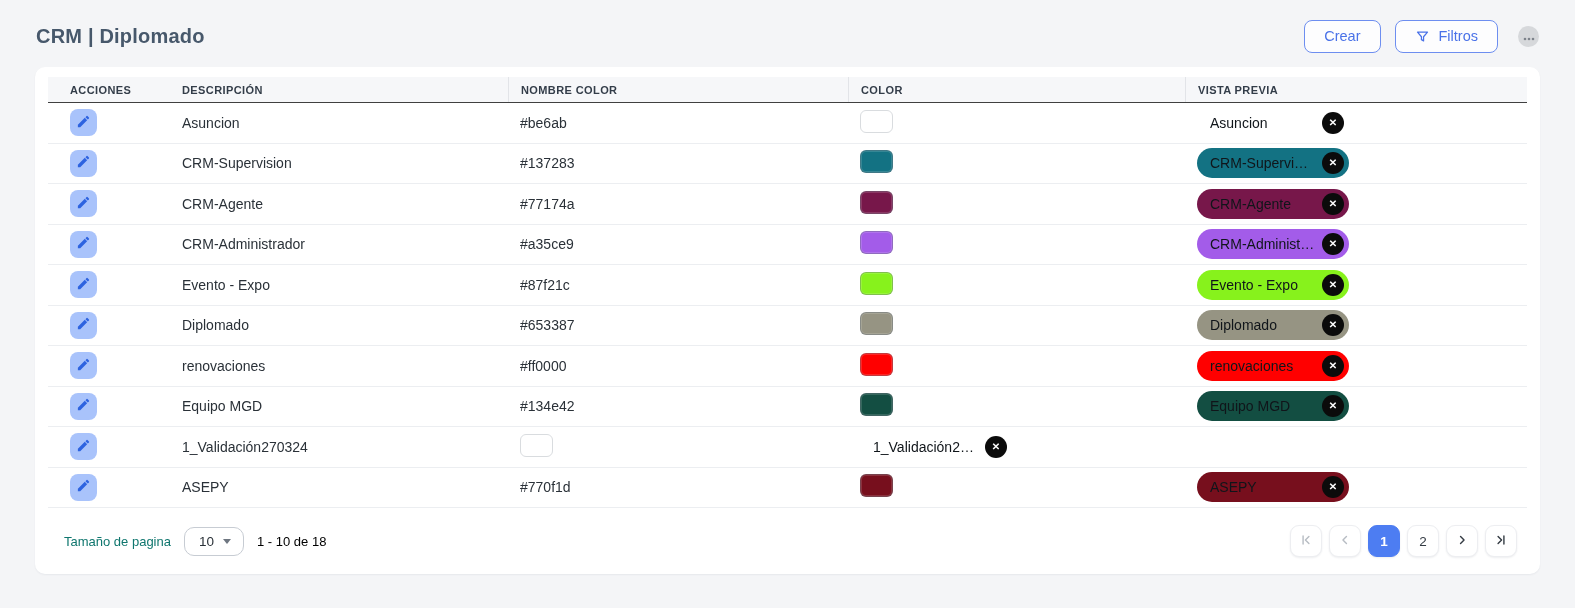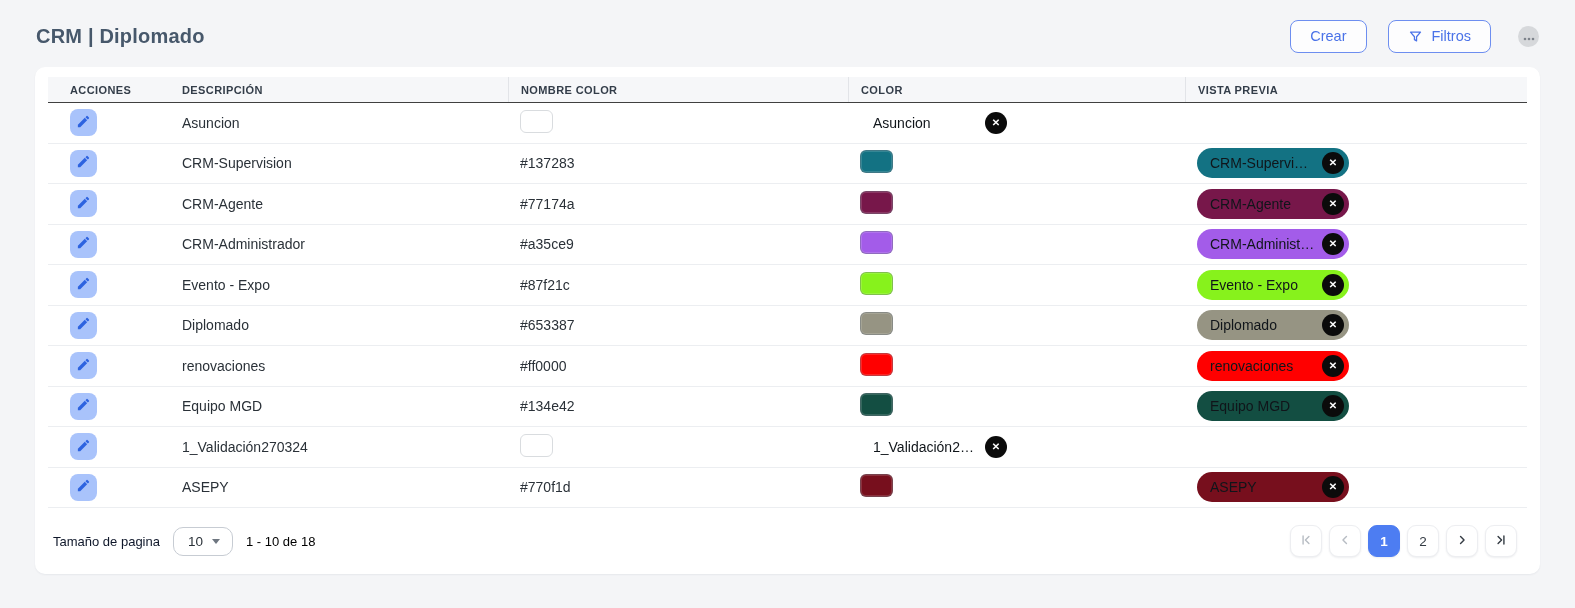--- a/index.html
+++ b/index.html
@@ -9,21 +9,21 @@
     background:#f4f5f7;
     color:#2b3440;
     overflow:hidden;
   }
   
   .topbar {
     display:flex; align-items:center; justify-content:space-between;
     padding:20px 36px 14px 36px;
   }
   .page-title { font-size:20px; font-weight:bold; color:#47586b; letter-spacing:.2px; }
-  .toolbar { display:flex; align-items:center; gap:21px; }
+  .toolbar { display:flex; align-items:center; gap:14px; }
   .btn-outline {
     display:inline-flex; align-items:center; gap:9px;
     background:#fdfdfe; border:1px solid #6d8ef0; color:#4a72e8;
     font-family:inherit; font-size:14.5px;
     border-radius:8px; padding:8px 19px; cursor:pointer; line-height:1;
   }
   .btn-outline svg { display:block; }
   .more-btn {
     width:21px; height:21px; border-radius:50%;
     background:#d6d8db; border:none; cursor:pointer;
@@ -80,21 +80,21 @@
     background:#0b0b0b; border:none; cursor:pointer;
     color:#ffffff; font-size:10px; font-weight:bold; line-height:1;
     display:inline-flex; align-items:center; justify-content:center;
   }
   
   .tfoot {
     height:66px; display:flex; align-items:center; justify-content:space-between;
     padding:0 10px 0 5px;
   }
   .pagesize-group { display:flex; align-items:center; gap:13px; }
-  .pagesize-label { font-size:13px; color:#0f172a; }
+  .pagesize-label { font-size:13px; color:#0f766e;margin-left:11px; }
   .pagesize-select {
     display:inline-flex; align-items:center; gap:9px;
     border:1px solid #c7ccd3; border-radius:10px;
     padding:6px 12px 6px 14px; background:#fff; cursor:pointer;
     font-size:13.5px; color:#2a3138;
   }
   .caret-down {
     width:0; height:0; display:inline-block;
     border-left:4.5px solid transparent; border-right:4.5px solid transparent;
     border-top:5.5px solid #6e7680;
@@ -153,20 +153,21 @@
       <div class="td td-actions">
         <button class="edit-btn">
           <span>
             <svg width="15" height="15" viewBox="0 0 24 24" fill="currentColor">
                 <path d="M3 17.25V21h3.75L17.81 9.94l-3.75-3.75L3 17.25zM20.71 7.04c.39-.39.39-1.02 0-1.41l-2.34-2.34a1 1 0 0 0-1.41 0l-1.83 1.83 3.75 3.75 1.83-1.83z"></path>
               </svg>
           </span>
         </button>
       </div>
       <div class="td">Asuncion</div>
+      <div class="td">#be6ab</div>
       <div class="td">
         <span class="swatch invalid"></span>
       </div>
       <div class="td">
         <span class="chip" style="background: transparent;">
           <span class="chip-label">Asuncion</span>
           <button class="chip-remove">
             <span>✕</span>
           </button>
         </span>

